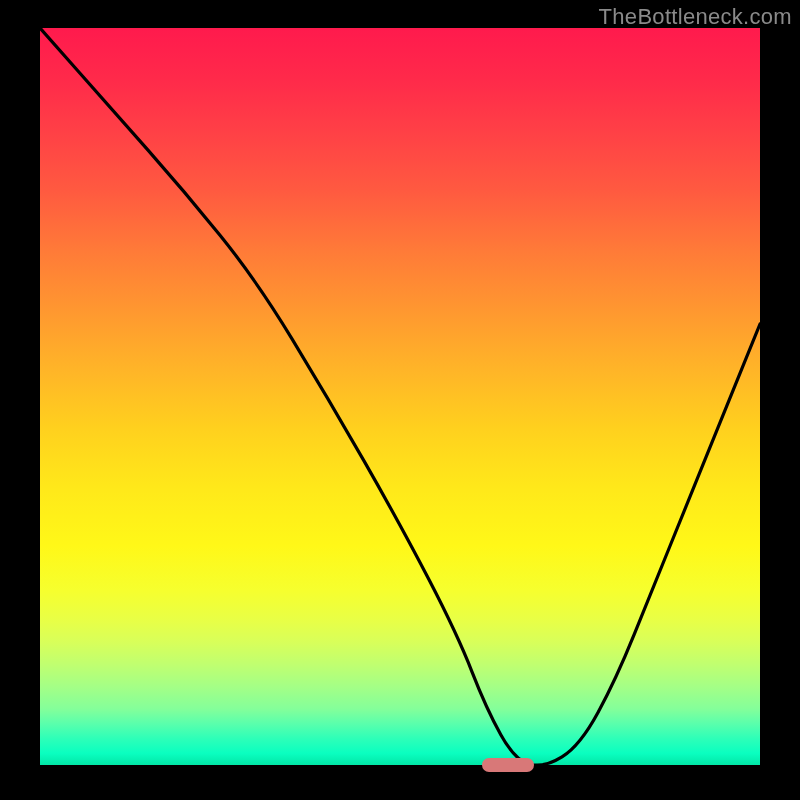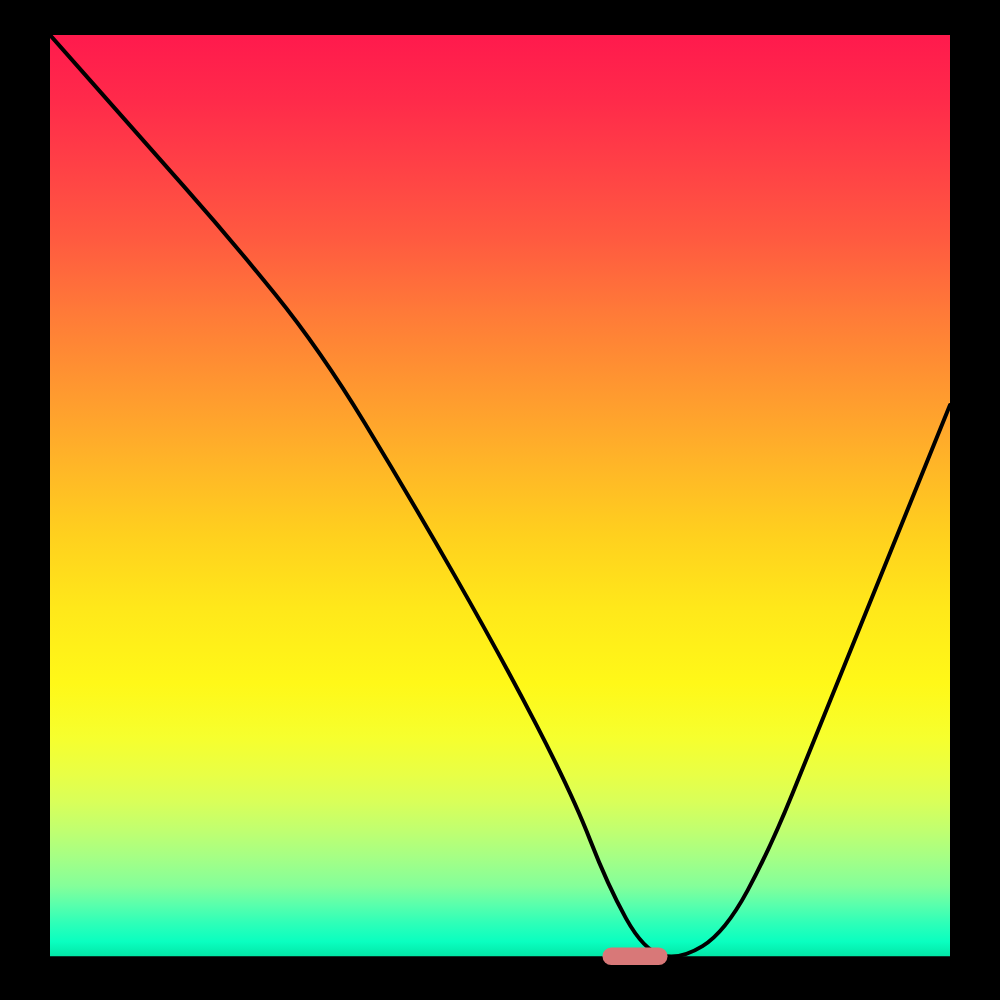--- a/index.html
+++ b/index.html
@@ -85,20 +85,21 @@
     background: #d87878;
     bottom: -4px;
     z-index: 4;
   }
 </style>
 </head>
 <body>
 
 <div class="frame">
 
+  <div class="watermark">TheBottleneck.com</div>
 
   <div class="plot">
     <div class="gradient"></div>
 
     <svg class="curve" viewBox="0 0 720 740" preserveAspectRatio="none">
       <path d="M 0.0 0.0 Q 0.0 0.0 36.0 40.7 Q 72.0 81.4 108.0 122.1 Q 144.0 162.8 180.0 207.2 Q 216.0 251.6 252.0 310.8 Q 288.0 370.0 324.0 432.9 Q 360.0 495.8 388.8 551.3 Q 417.6 606.8 432.0 643.8 Q 446.4 680.8 460.8 706.7 Q 475.2 732.6 489.6 736.3 Q 504.0 740.0 522.0 728.9 Q 540.0 717.8 558.0 684.5 Q 576.0 651.2 594.0 606.8 Q 612.0 562.4 630.0 518.0 Q 648.0 473.6 666.0 429.2 Q 684.0 384.8 702.0 340.4 T 720.0 296.0" fill="none" stroke="#000" stroke-width="3.2" stroke-linecap="round" stroke-linejoin="round"></path>
     </svg>
 
     <div class="baseline"></div>
 

